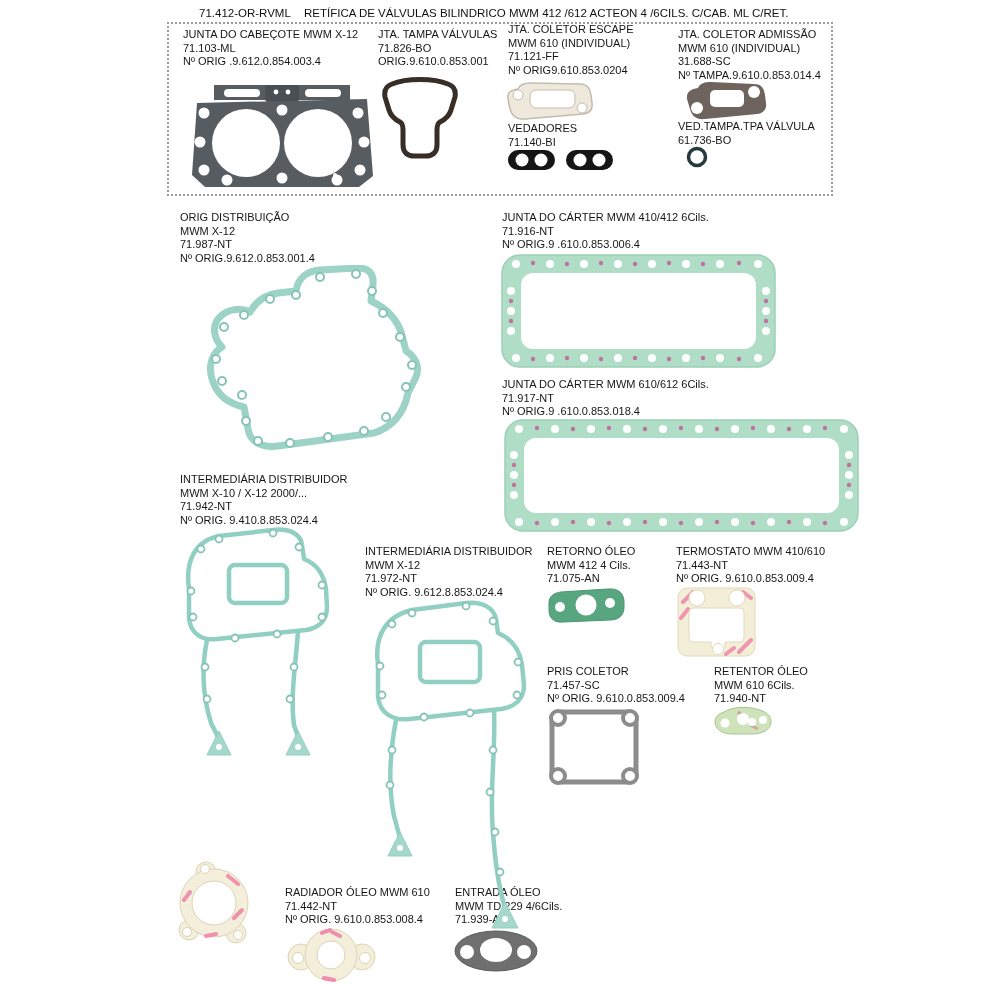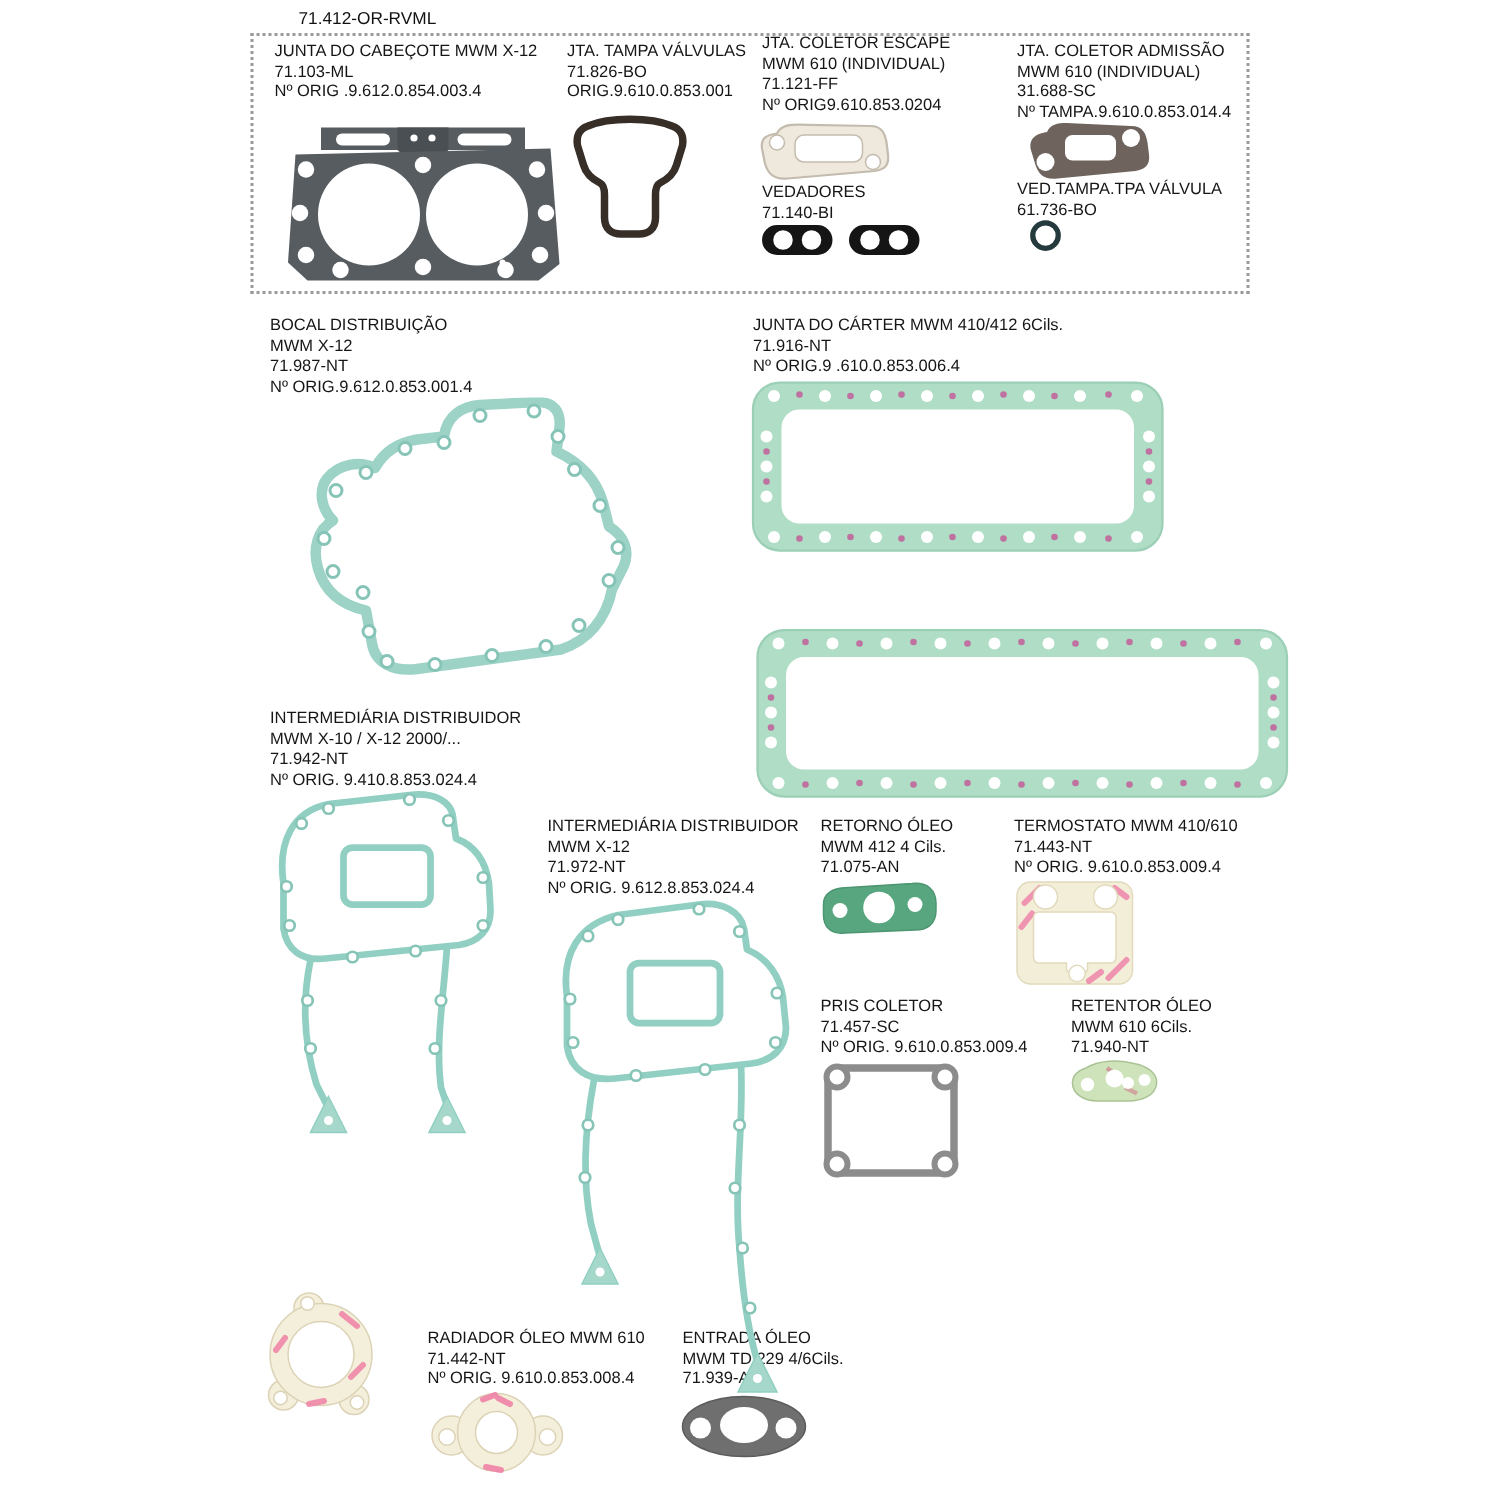--- a/index.html
+++ b/index.html
@@ -11,20 +11,21 @@
            border:2px dotted #9a9a9a;box-sizing:border-box;}
   .img{position:absolute;}
   svg{display:block;}
 </style>
 </head>
 <body>
 
 <div class="page">
 
   <div class="hdr" style="left:199px;top:7px">71.412-OR-RVML</div>
+  <div class="hdr" style="left:304px;top:7px">RETÍFICA DE VÁLVULAS BILINDRICO MWM 412 /612 ACTEON 4 /6CILS. C/CAB. ML C/RET.</div>
 
   <div class="kit-box"></div>
 
   <div class="label" style="left:183px;top:28px">
     <div>JUNTA DO CABEÇOTE MWM X-12</div>
     <div>71.103-ML</div>
     <div>Nº ORIG .9.612.0.854.003.4</div>
   </div>
   <div class="label" style="left:378px;top:28px">
     <div>JTA. TAMPA VÁLVULAS</div>
@@ -114,29 +115,34 @@
     </svg>
   </div>
 
   <div class="img" style="left:685px;top:145px">
     <svg width="24" height="24" viewBox="0 0 24 24">
       <circle cx="12" cy="12" r="8.5" fill="none" stroke="#243a3d" stroke-width="3.5"></circle>
     </svg>
   </div>
 
   <div class="label" style="left:180px;top:211px">
-    <div>BOCAL DISTRIBUIÇÃO</div>
+    <div>ORIG DISTRIBUIÇÃO</div>
     <div>MWM X-12</div>
     <div>71.987-NT</div>
     <div>Nº ORIG.9.612.0.853.001.4</div>
   </div>
   <div class="label" style="left:502px;top:211px">
     <div>JUNTA DO CÁRTER MWM 410/412 6Cils.</div>
     <div>71.916-NT</div>
     <div>Nº ORIG.9 .610.0.853.006.4</div>
+  </div>
+  <div class="label" style="left:502px;top:378px">
+    <div>JUNTA DO CÁRTER MWM 610/612 6Cils.</div>
+    <div>71.917-NT</div>
+    <div>Nº ORIG.9 .610.0.853.018.4</div>
   </div>
   <div class="label" style="left:180px;top:473px">
     <div>INTERMEDIÁRIA DISTRIBUIDOR</div>
     <div>MWM X-10 / X-12 2000/...</div>
     <div>71.942-NT</div>
     <div>Nº ORIG. 9.410.8.853.024.4</div>
   </div>
   <div class="label" style="left:365px;top:545px">
     <div>INTERMEDIÁRIA DISTRIBUIDOR</div>
     <div>MWM X-12</div>

